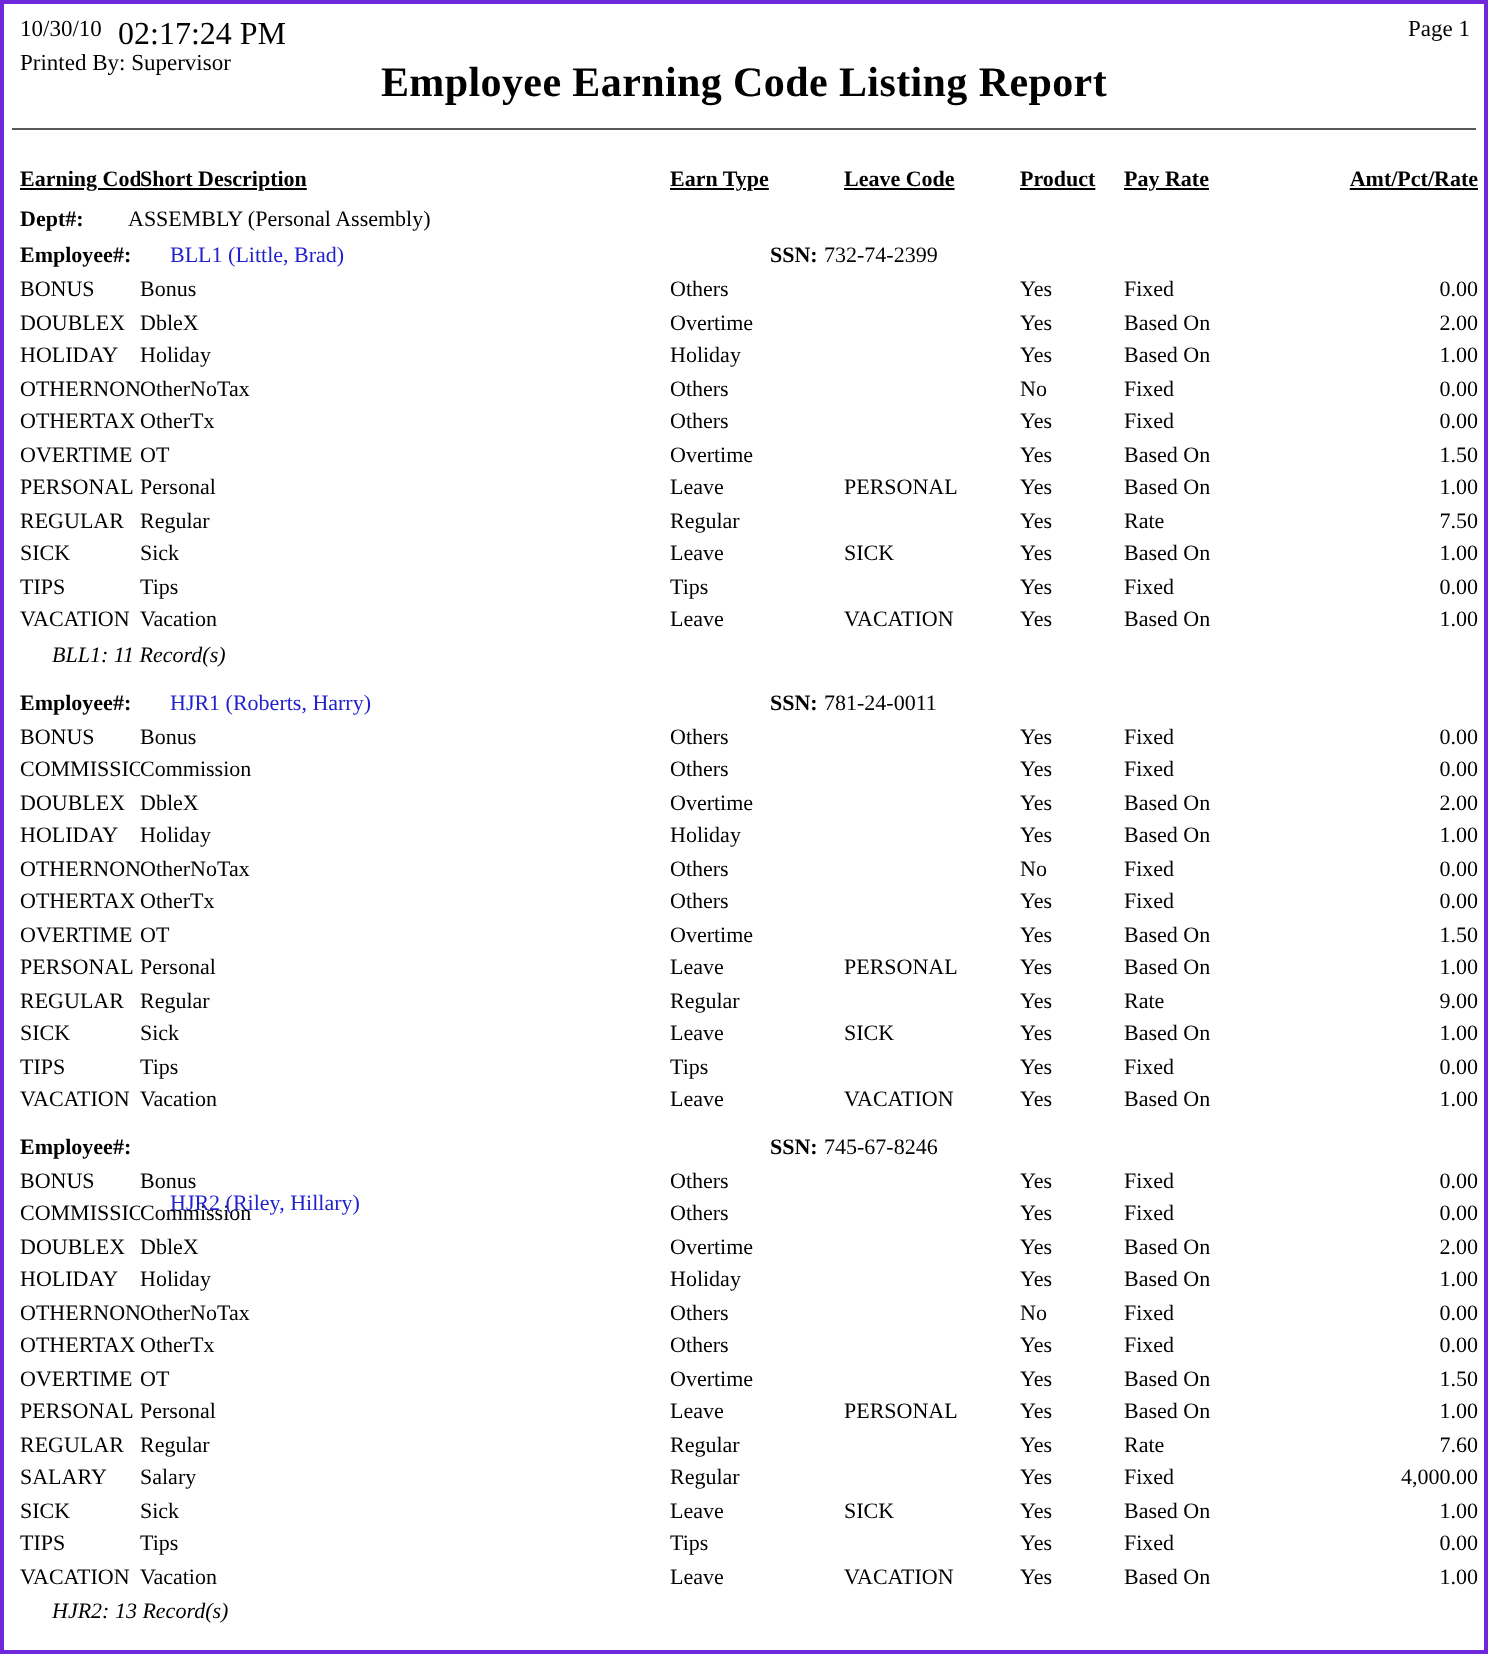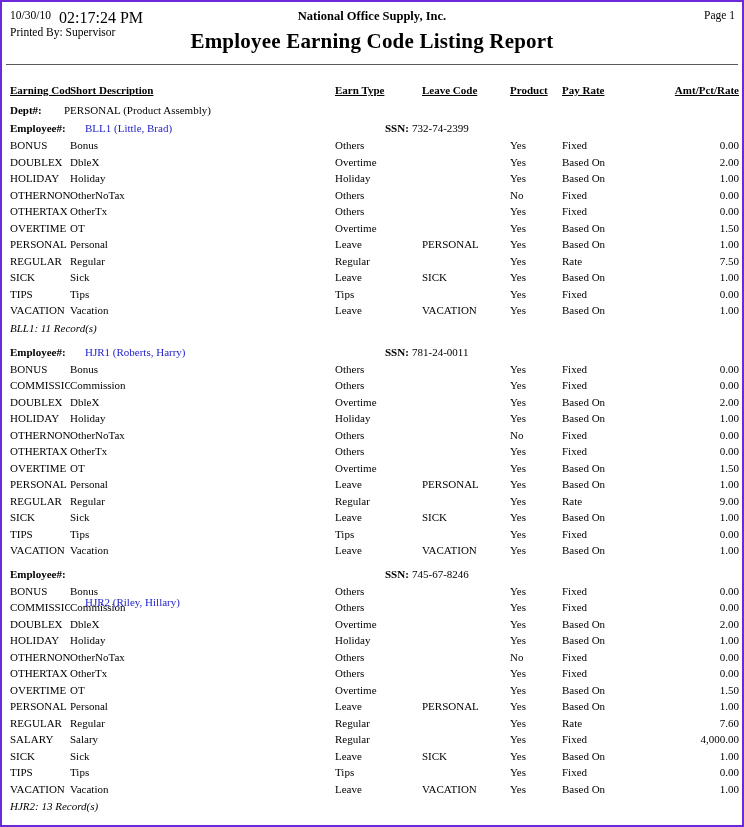--- a/index.html
+++ b/index.html
@@ -28,50 +28,49 @@
   .dept-lbl { position:absolute; left:8px;  font-weight:bold; }
   .dept-val { position:absolute; left:62px; }
   
   #sections section + section { margin-top:6px; }
   .emp-header { position:relative; height:18px; line-height:18px; }
   .emp-lbl  { position:absolute; left:8px;   font-weight:bold; }
   .emp-code { position:absolute; left:83px;  cursor:pointer; }
   .ssn-lbl  { position:absolute; left:383px; font-weight:bold; }
   .ssn-val  { position:absolute; left:410px;text-align:right; }
   .row { height:16.5px; line-height:16.5px; }
-  .rec-footer { height:17px; line-height:17px; padding-left:8px; padding-top:1px; font-style:italic; }
+  .rec-footer { height:17px; line-height:17px; padding-left:24px; padding-top:1px; font-style:italic; }
 </style>
 </head>
 <body>
 
 <div class="page">
 
   <div class="report-header">
     <span class="hdr-date">10/30/10</span>
     <span class="hdr-time">02:17:24 PM</span>
-    <div class="hdr-company">National Office Supply, Inc.</div>
     <span class="hdr-page">Page 1</span>
     <div class="hdr-printed">Printed By: Supervisor</div>
     <div class="hdr-title">Employee Earning Code Listing Report</div>
     <div class="rule"></div>
   </div>
 
   <div class="grid col-headers">
     <span>Earning Code</span>
     <span>Short Description</span>
     <span>Earn Type</span>
     <span>Leave Code</span>
     <span>Product</span>
     <span>Pay Rate</span>
     <span>Amt/Pct/Rate</span>
   </div>
 
   <div class="dept-line">
     <span class="dept-lbl">Dept#:</span>
-    <span class="dept-val">PERSONAL (Product Assembly)</span>
+    <span class="dept-val">ASSEMBLY (Personal Assembly)</span>
   </div>
 
   <main id="sections">
       <section class="emp-section">
         <div class="emp-header">
           <span class="emp-lbl">Employee#:</span>
           <span class="emp-code" style="color: rgb(34, 34, 204);">BLL1 (Little, Brad)</span>
           <span class="ssn-lbl">SSN:</span>
           <span class="ssn-val">732-74-2399</span>
         </div>

